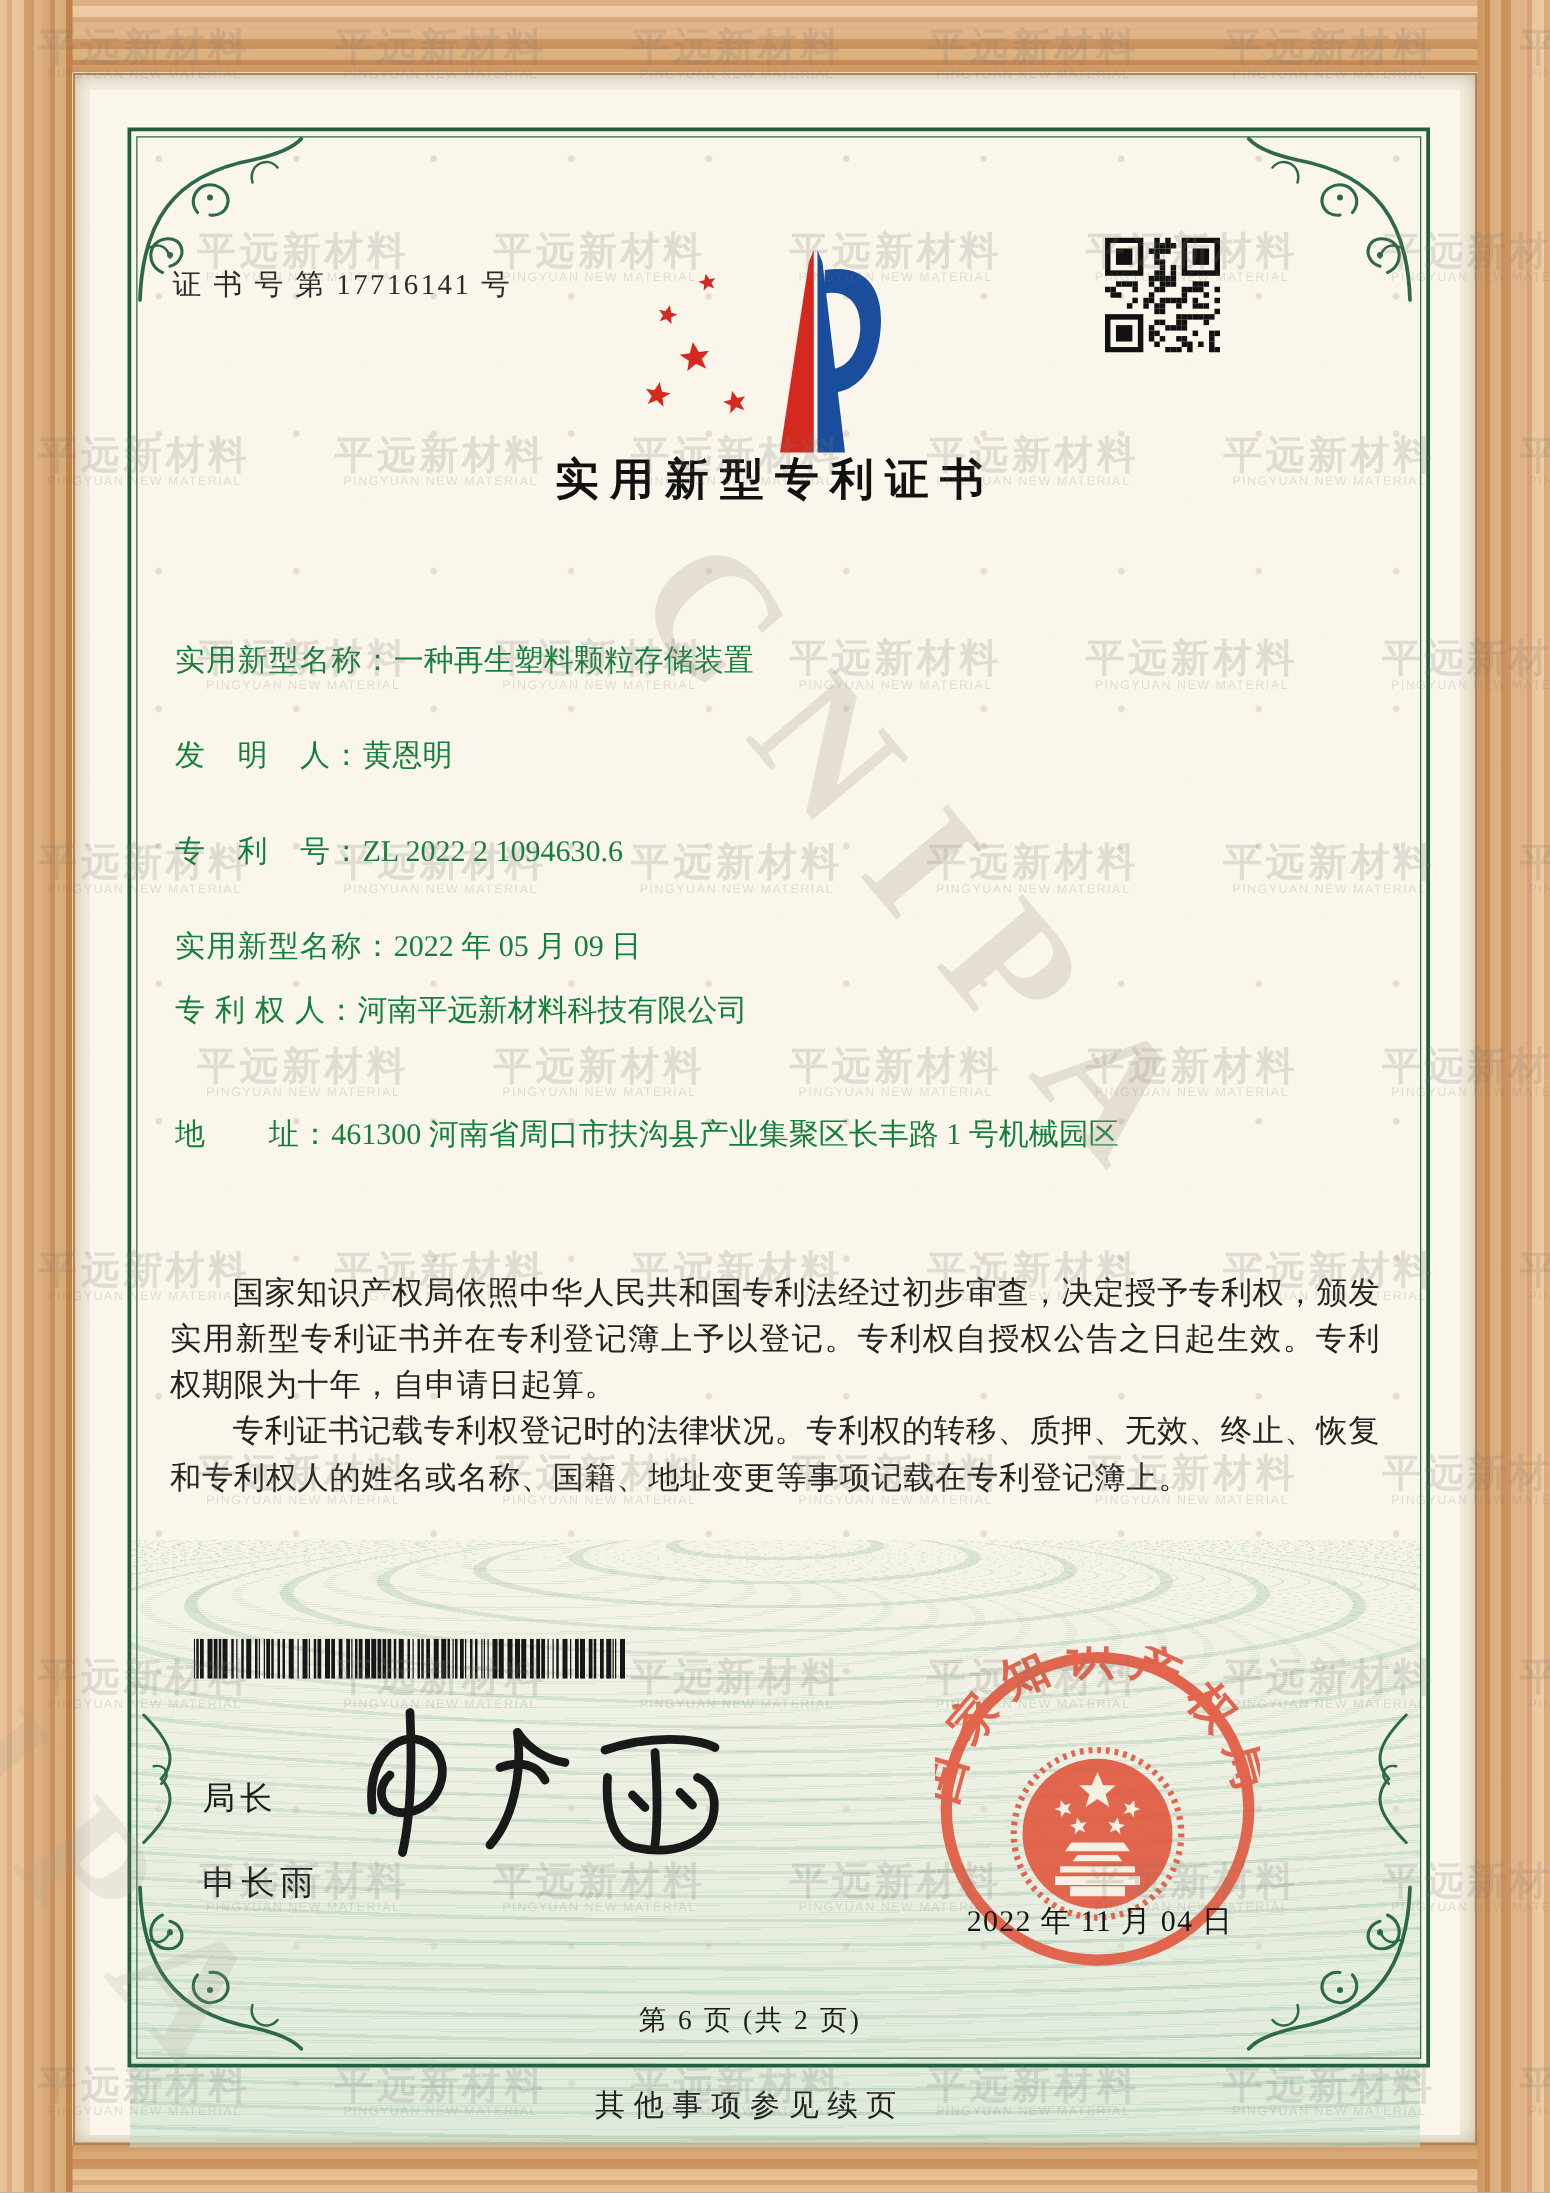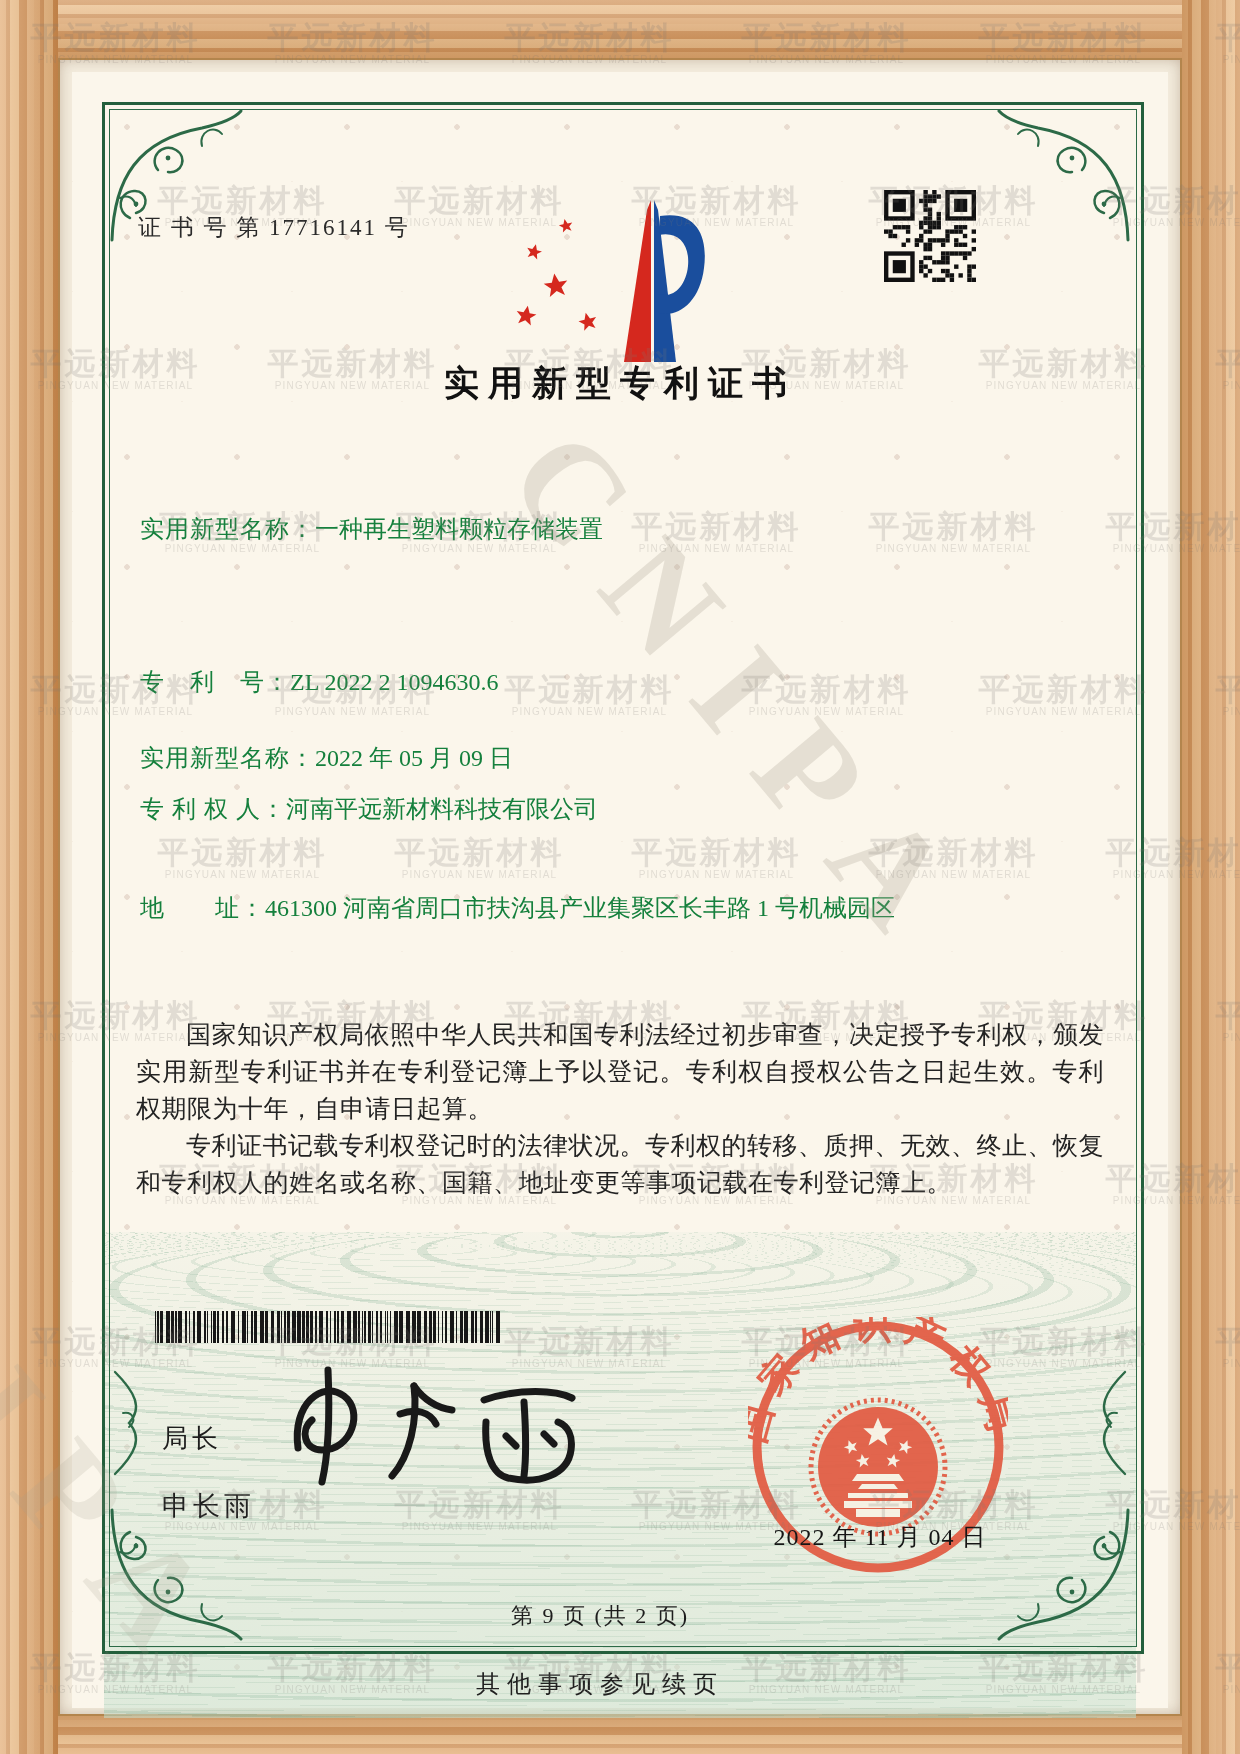--- a/index.html
+++ b/index.html
@@ -299,20 +299,23 @@
         <rect x="0" y="61.33333333333334" width="30.66666666666667" height="30.66666666666667" fill="#111"></rect>
         <rect x="4.380952380952381" y="65.71428571428572" width="21.904761904761905" height="21.904761904761905" fill="#fbf6eb"></rect>
         <rect x="8.761904761904763" y="70.0952380952381" width="13.142857142857144" height="13.142857142857144" fill="#111"></rect>
       </svg>
 
     <div class="title">实用新型专利证书</div>
 
     <div class="field" style="top:512px">
       <span class="flabel">实用新型名称：</span><span class="fvalue">一种再生塑料颗粒存储装置</span>
     </div>
+    <div class="field" style="top:588px">
+      <span class="flabel">发　明　人：</span><span class="fvalue">黄恩明</span>
+    </div>
     <div class="field" style="top:665px">
       <span class="flabel">专　利　号：</span><span class="fvalue">ZL 2022 2 1094630.6</span>
     </div>
     <div class="field" style="top:741px">
       <span class="flabel">实用新型名称：</span><span class="fvalue">2022 年 05 月 09 日</span>
     </div>
     <div class="field" style="top:792px">
       <span class="flabel">专 利 权 人：</span><span class="fvalue">河南平远新材料科技有限公司</span>
     </div>
     <div class="field addr" style="top:891px">
@@ -439,21 +442,21 @@
           <path d="M-26,14 h52 l-5,-7 h-42 z"></path>
           <path d="M-20,22 h40 l-4,-5 h-32 z"></path>
           <rect x="-30" y="26" width="60" height="5"></rect>
           <rect x="-34" y="34" width="68" height="7"></rect>
           <rect x="-22" y="42" width="44" height="8"></rect>
         </g>
       </g>
     </svg>
     <div class="seal-date">2022 年 11 月 04 日</div>
 
-    <div class="pageno">第 9 页 (共 2 页)</div>
+    <div class="pageno">第 6 页 (共 2 页)</div>
     <div class="contnote">其他事项参见续页</div>
   </div>
 
   <div class="wm-layer" id="wm-layer">
       <div class="wm-tile" style="left: 8px; top: 22px;"><span class="cn">平远新材料</span><span class="en">PINGYUAN NEW MATERIAL</span></div>
       <div class="wm-tile" style="left: 245px; top: 22px;"><span class="cn">平远新材料</span><span class="en">PINGYUAN NEW MATERIAL</span></div>
       <div class="wm-tile" style="left: 482px; top: 22px;"><span class="cn">平远新材料</span><span class="en">PINGYUAN NEW MATERIAL</span></div>
       <div class="wm-tile" style="left: 719px; top: 22px;"><span class="cn">平远新材料</span><span class="en">PINGYUAN NEW MATERIAL</span></div>
       <div class="wm-tile" style="left: 956px; top: 22px;"><span class="cn">平远新材料</span><span class="en">PINGYUAN NEW MATERIAL</span></div>
       <div class="wm-tile" style="left: 1193px; top: 22px;"><span class="cn">平远新材料</span><span class="en">PINGYUAN NEW MATERIAL</span></div>

